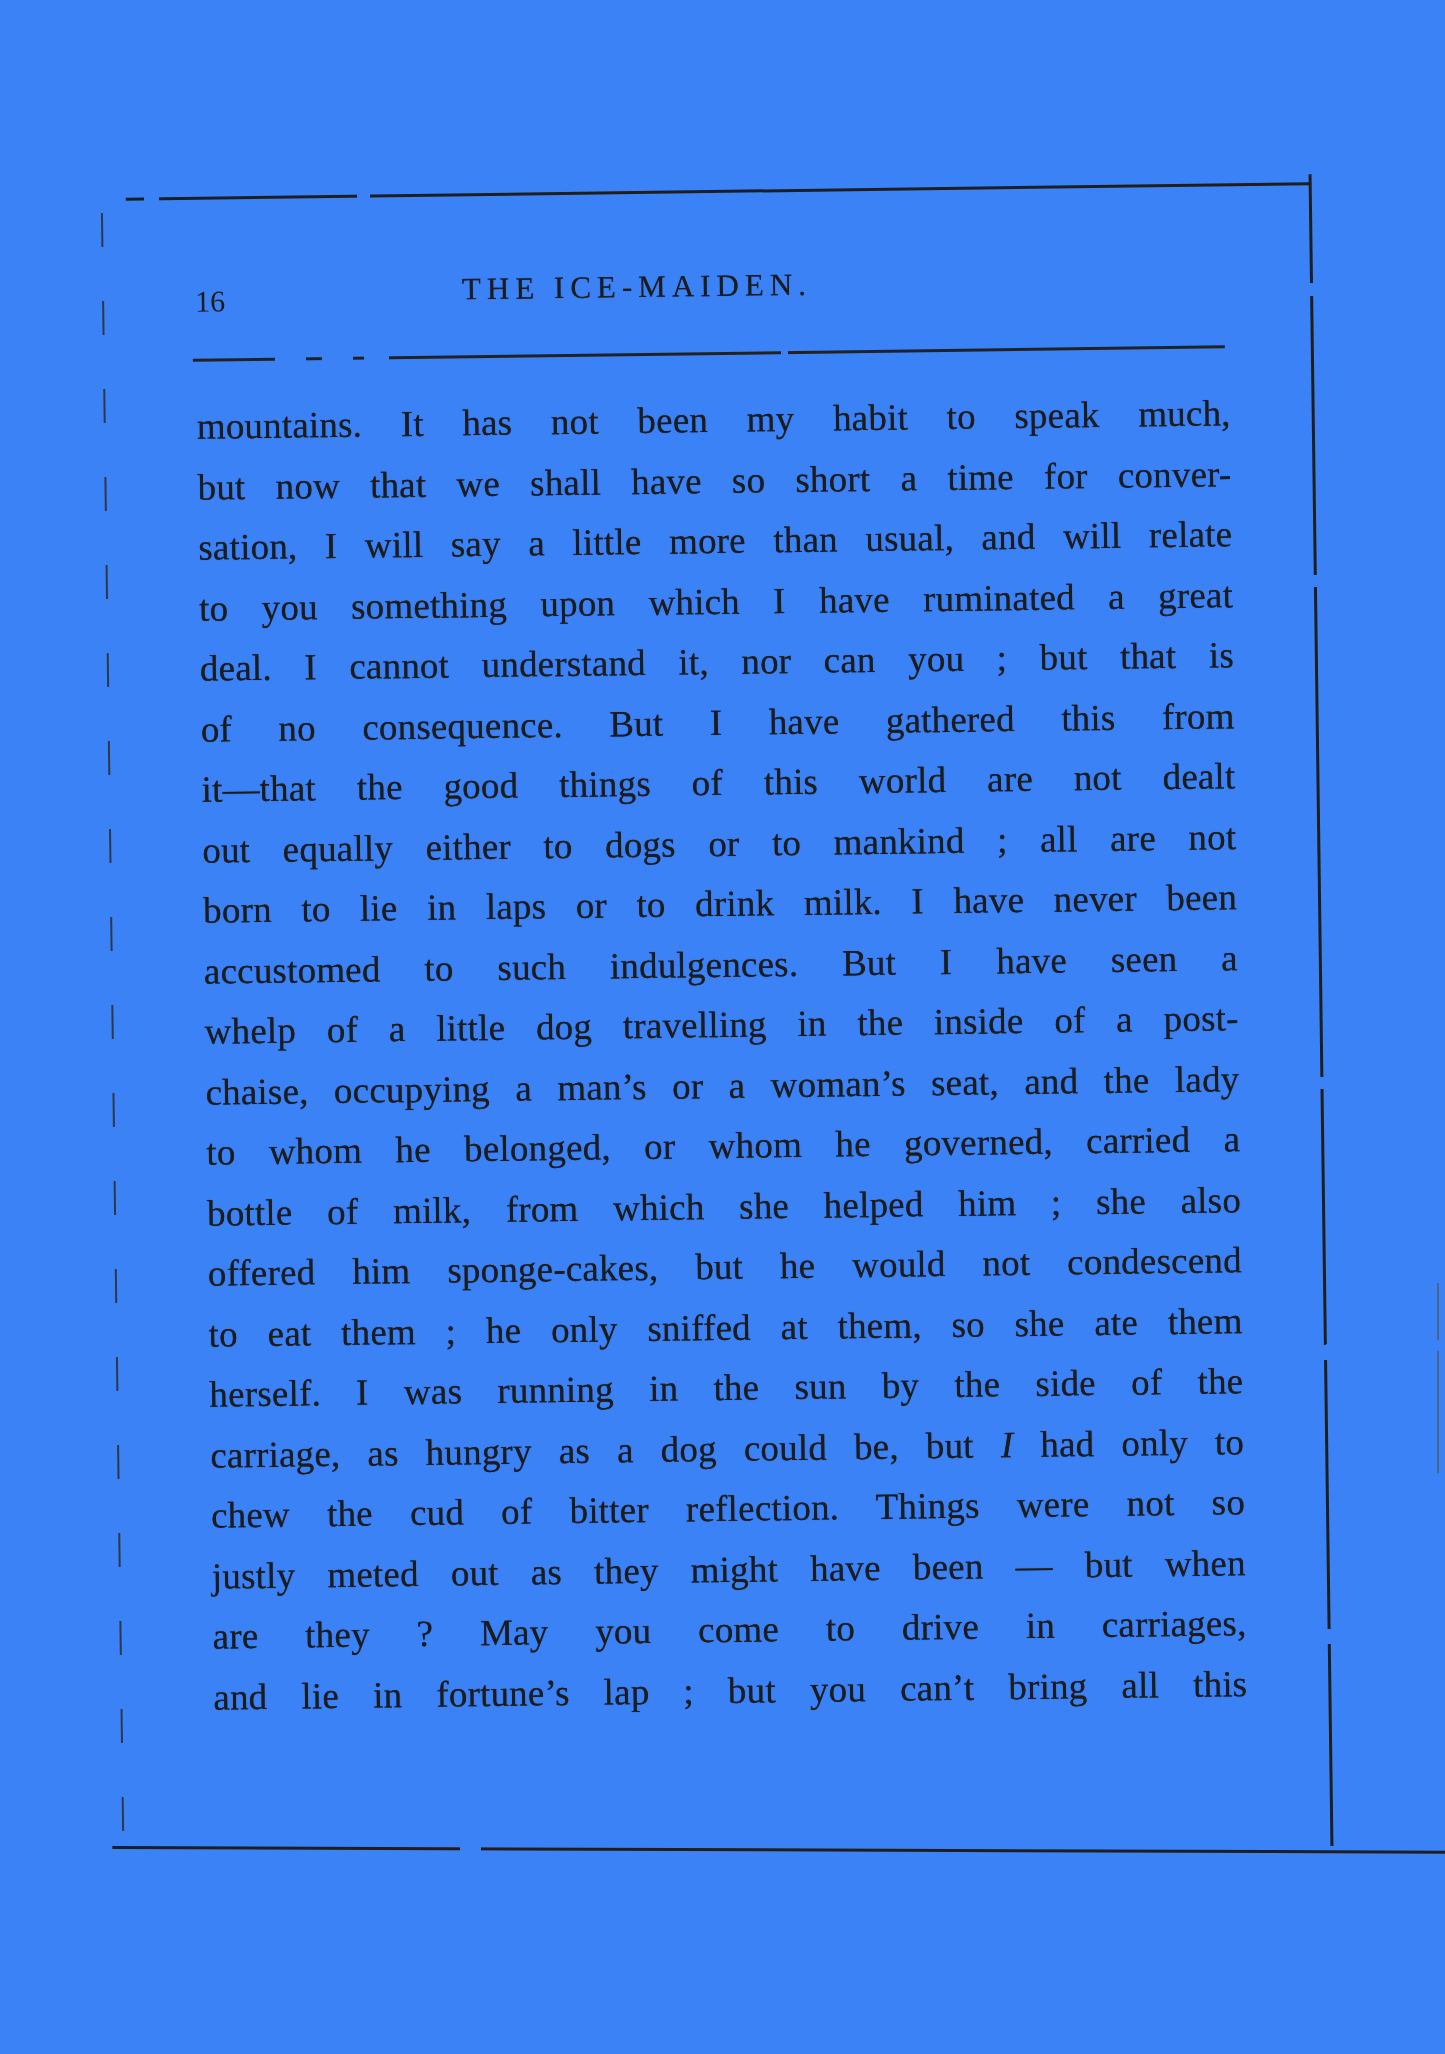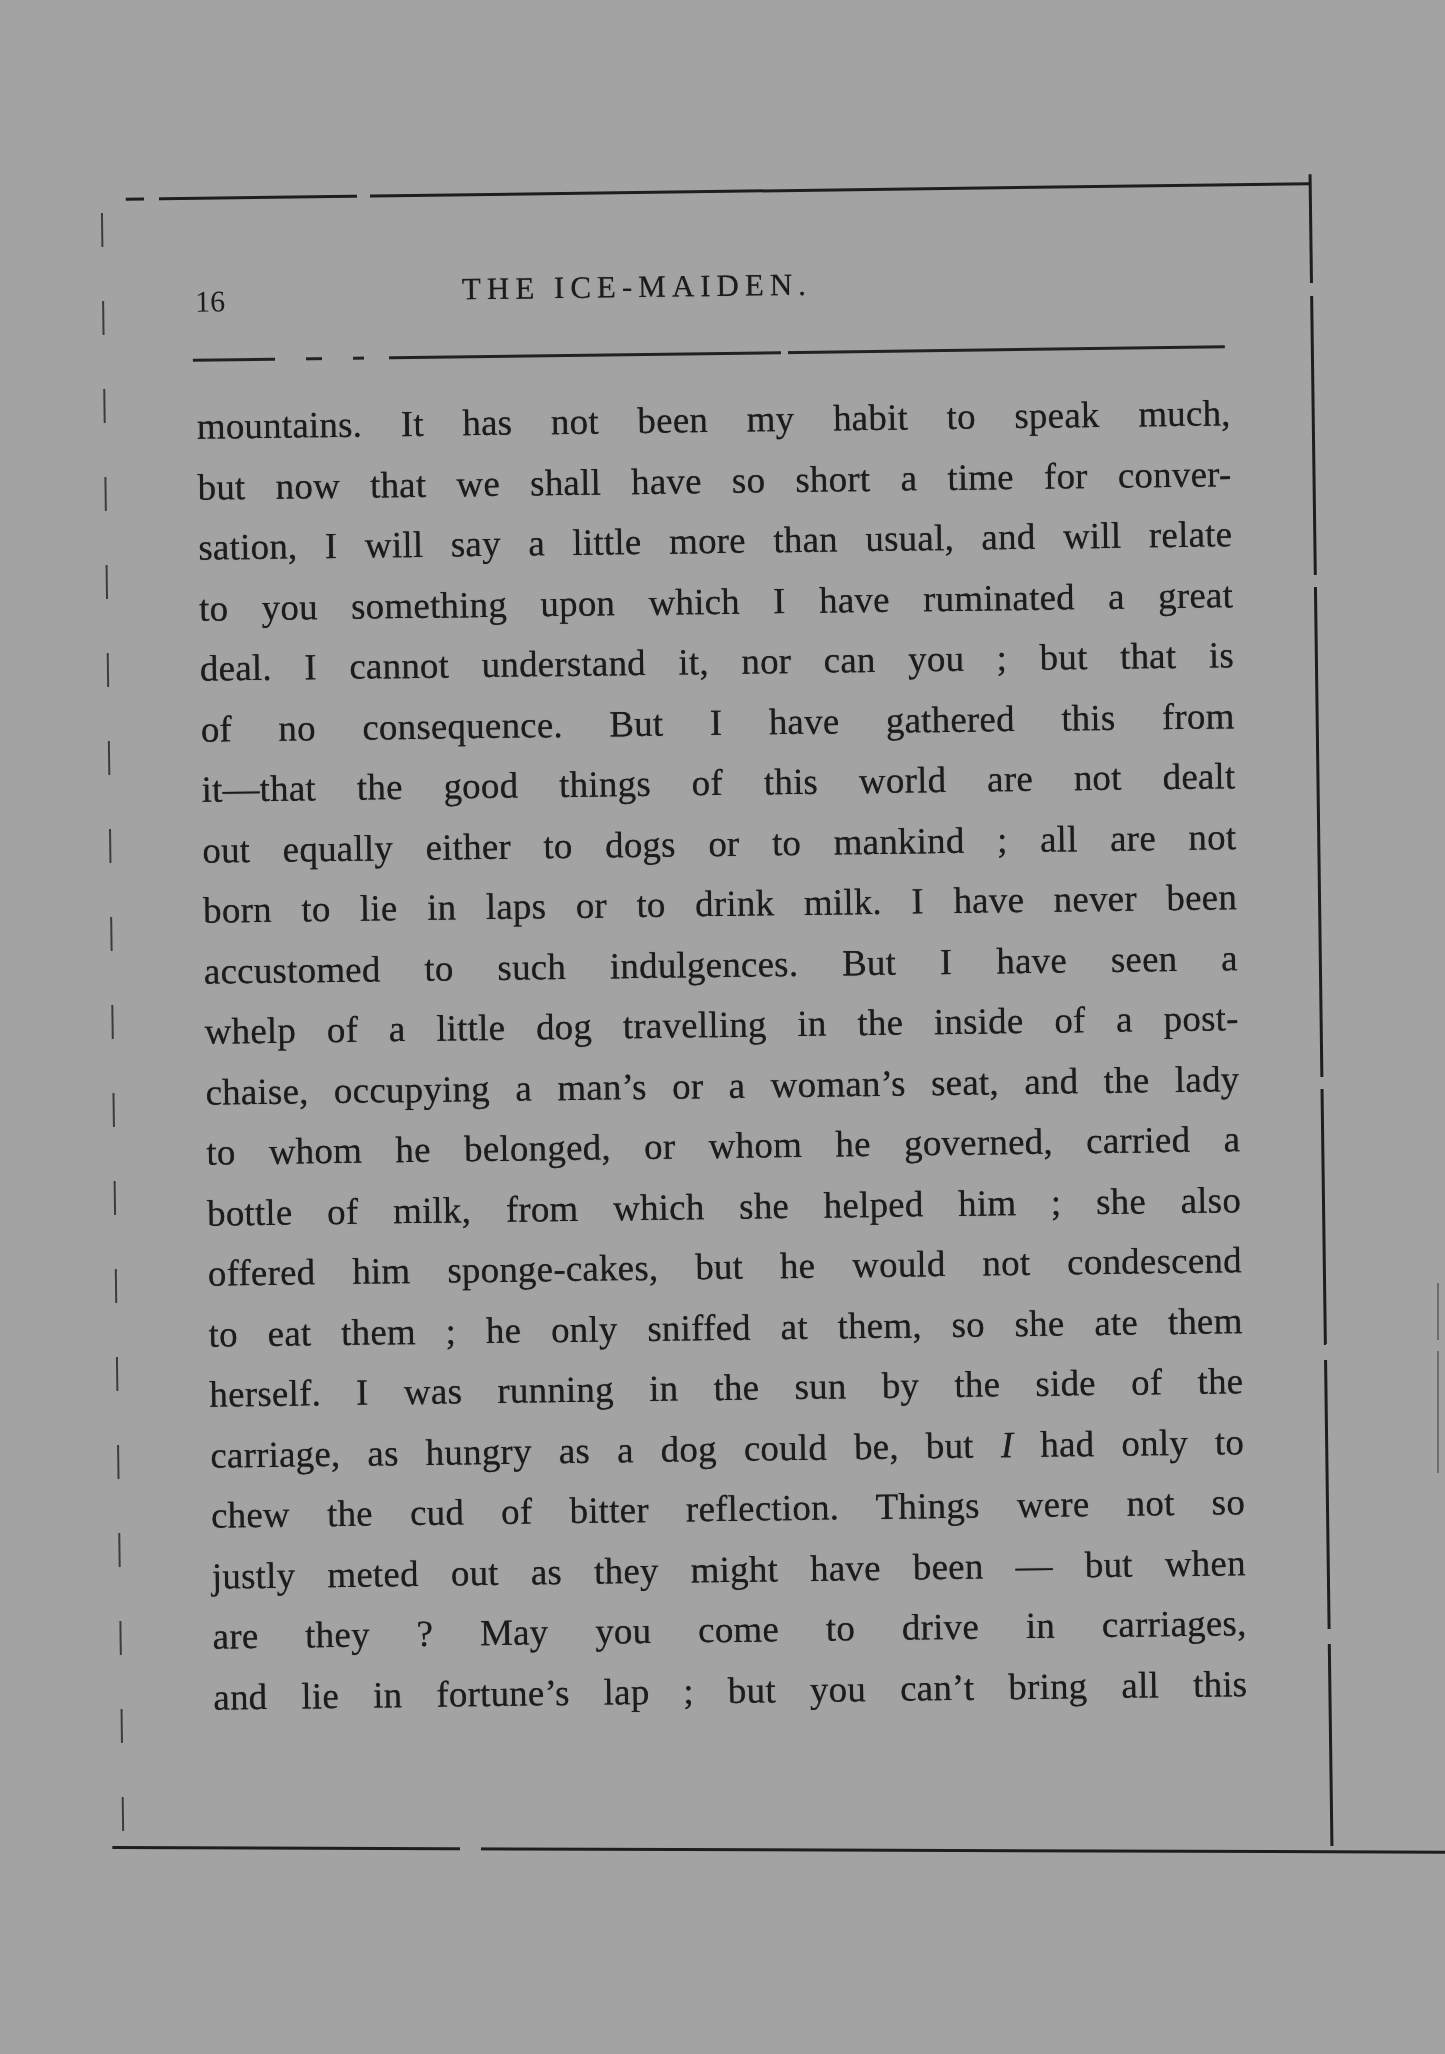--- a/index.html
+++ b/index.html
@@ -84,21 +84,21 @@
     text-align-last: justify;
     word-spacing: 2px;
     letter-spacing: 0.2px;
     text-shadow: 0 0 0.7px rgba(10,10,10,0.7);
   }
   .line em { font-style: italic; }
 </style>
 </head>
 <body>
 
-<div class="stage" style="background: #a3a3a3;">
+<div class="stage" style="background: #3b82f6;">
   <div class="rot">
     <div class="top-rule"></div>
     <div class="left-rule"></div>
     <div class="right-rule"></div>
     <div class="bottom-rule"></div>
 
     <div class="pagenum">16</div>
     <div class="title">THE ICE-MAIDEN.</div>
     <div class="header-rule"></div>
 

